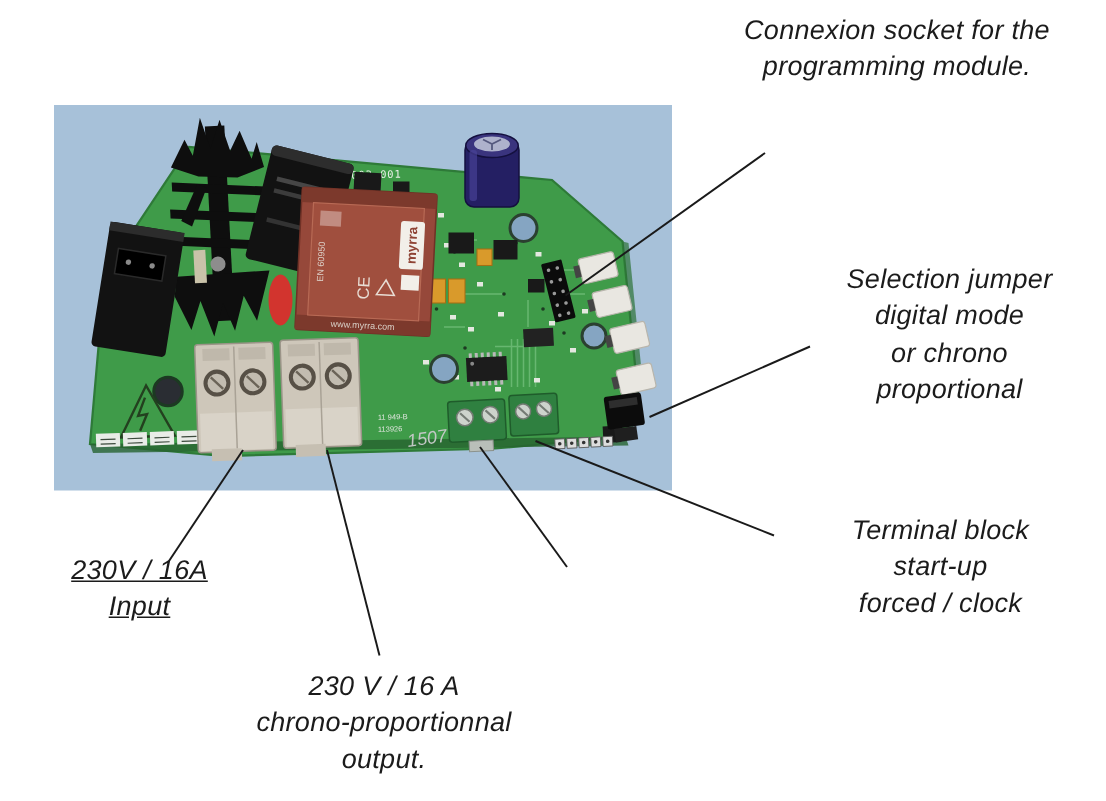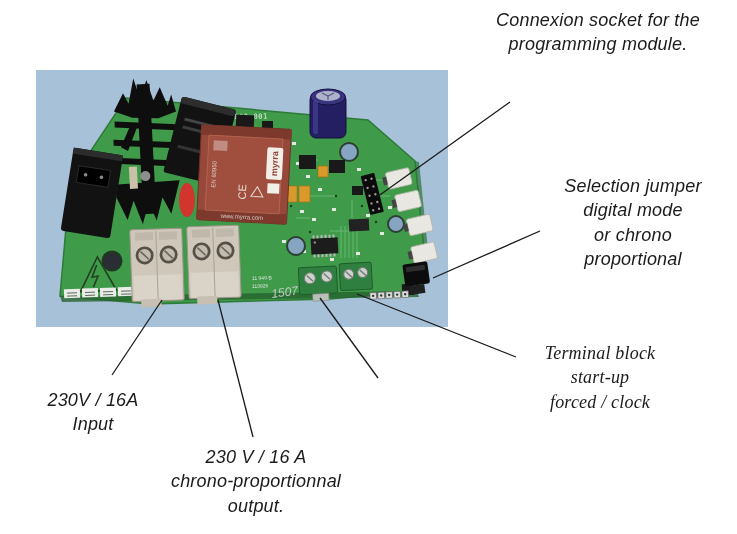--- a/index.html
+++ b/index.html
@@ -294,25 +294,25 @@
   </svg>
 
   <div class="callout" style="left:450px;top:8px;width:296px;">Connexion socket for the
 programming module.</div>
 
   <div class="callout" style="left:523px;top:174px;width:220px;">Selection jumper
 digital mode
 or chrono
 proportional</div>
 
-  <div class="callout" style="left:490px;top:341px;width:220px;font-family:Liberation Serif, serif;">Terminal block
+  <div class="callout" style="left:517px;top:341px;width:220px;">Terminal block
 start-up
 forced / clock</div>
 
 
-  <div class="callout" style="left:23px;top:388px;width:140px;">230V / 16A
+  <div class="callout" style="left:23px;top:368px;width:140px;text-decoration:underline;">230V / 16A
 Input</div>
 
   <div class="callout" style="left:136px;top:445px;width:240px;text-align:center;">230 V / 16 A
 chrono-proportionnal
 output.</div>
 
 </div>
 
 </body></html>

